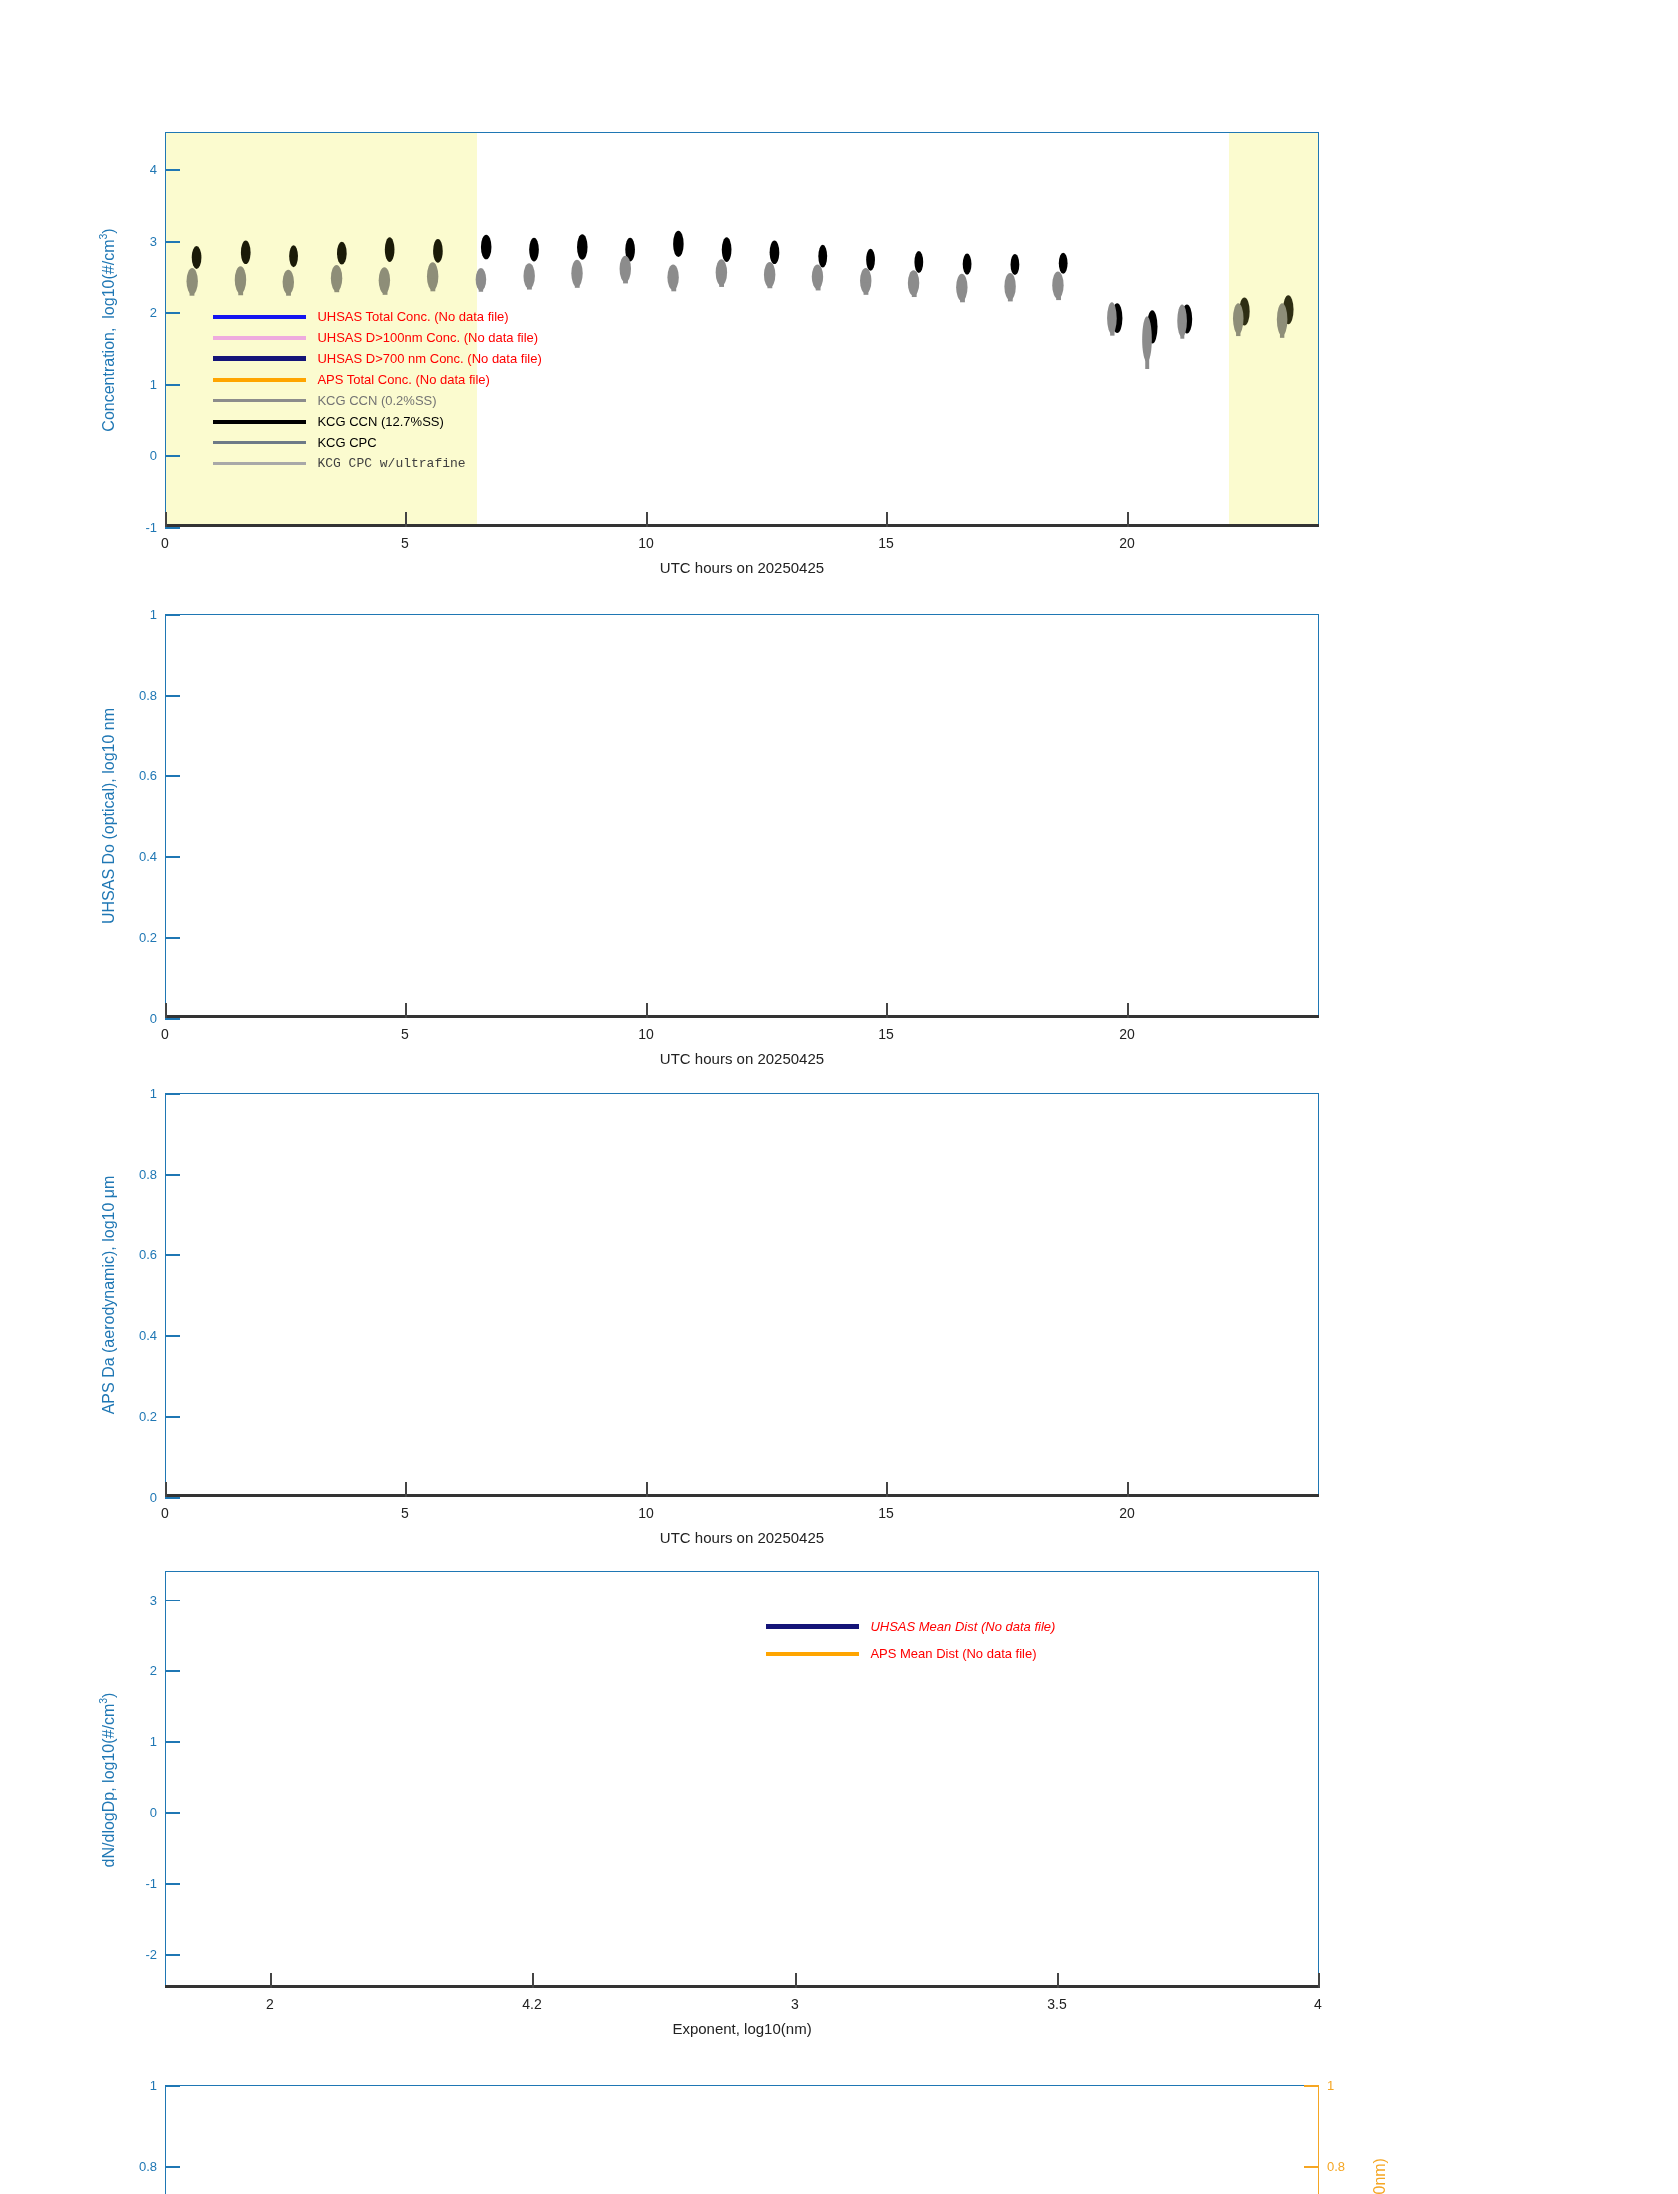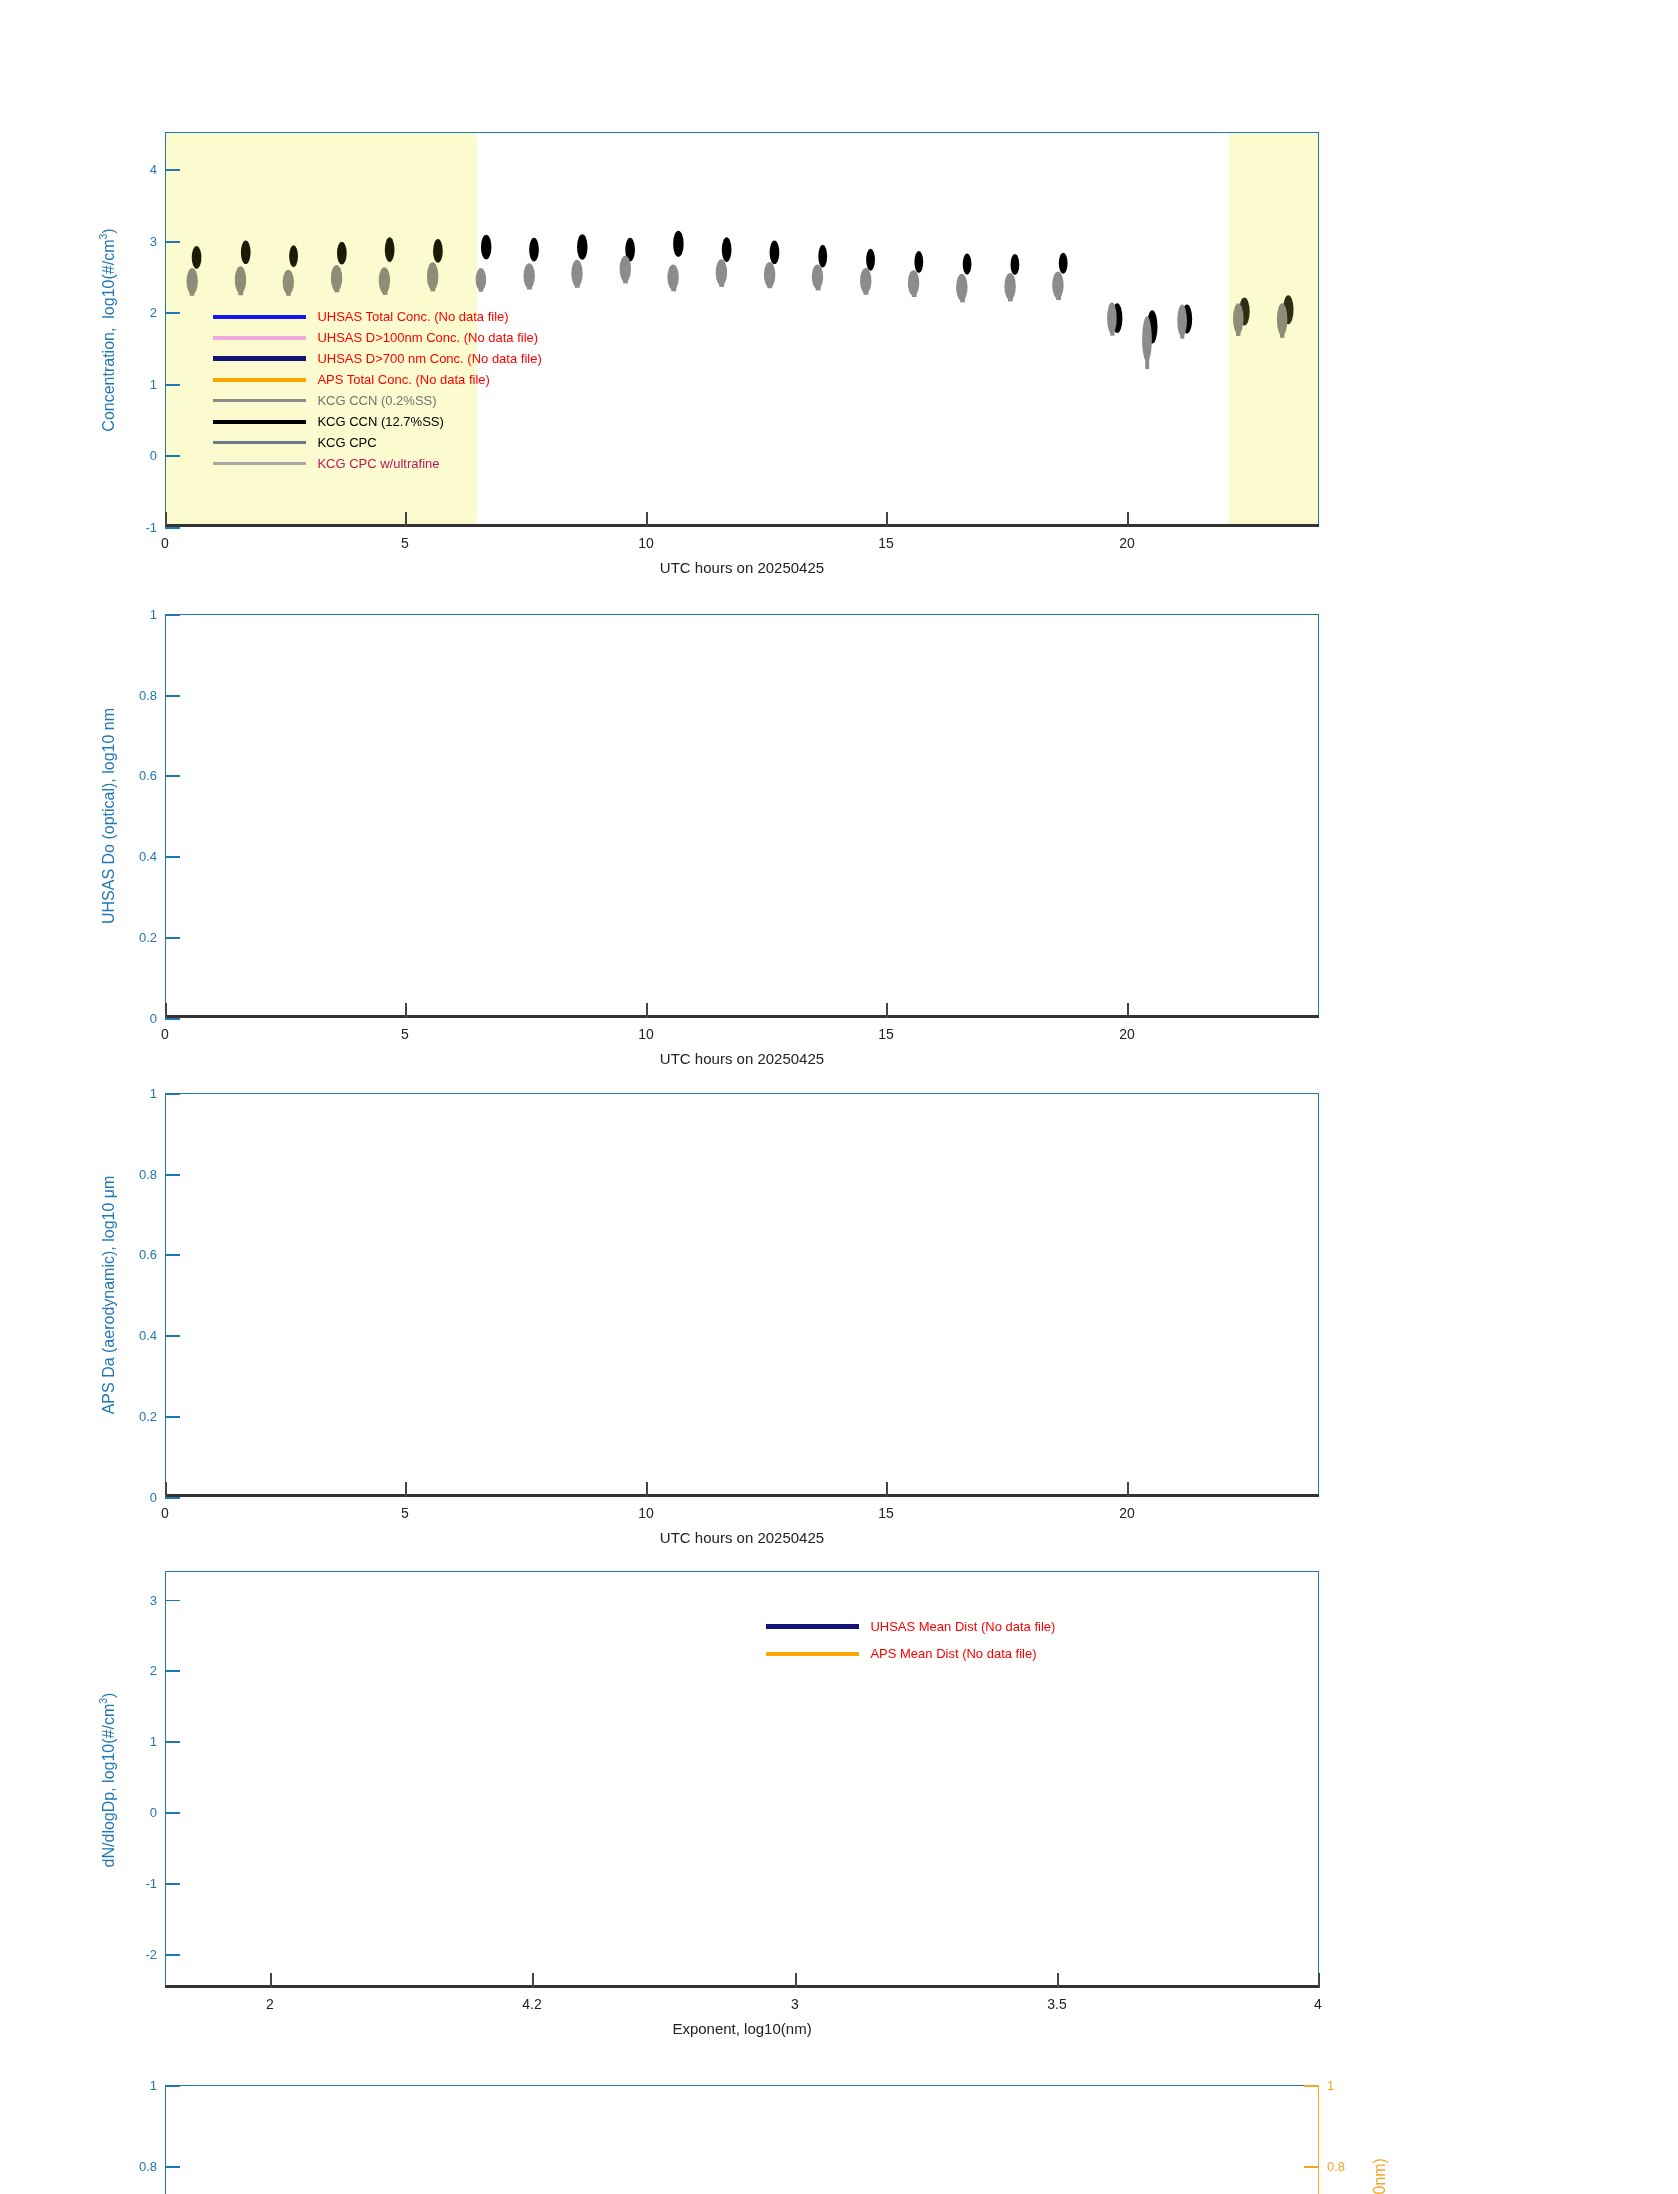--- a/index.html
+++ b/index.html
@@ -210,21 +210,21 @@
       <div class="legrow">
         <span class="legline" style="background:#000000;height:4px;"></span>
         <span class="legtxt" style="color:#000000;">KCG CCN (12.7%SS)</span>
       </div>
       <div class="legrow">
         <span class="legline" style="background:#6d7a87;height:3.1px;"></span>
         <span class="legtxt" style="color:#000000;">KCG CPC</span>
       </div>
       <div class="legrow">
         <span class="legline" style="background:#a8a8a8;height:3.1px;"></span>
-        <span class="legtxt" style="color:#be185d;">KCG CPC w/ultrafine</span>
+        <span class="legtxt" style="color:#404040;font-family:Liberation Mono, monospace;">KCG CPC w/ultrafine</span>
       </div>
     </div>
   </div>
 </div>
 
 <div class="panel" style="top:614px;height:483px;">
   <div class="plotbox" style="left:165px;top:0px;width:1154px;height:404px;">
     <div class="frame"></div>
     <div class="xaxis-line"></div>
 
@@ -321,21 +321,21 @@
     <div class="xlabel-txt" style="left:1153px">4</div>
 
     <div class="axis-title">Exponent,  log10(nm)</div>
     <div class="yaxis-title left">
       dN/dlogDp, log10(#/cm<sup style="font-size:10.5px">3</sup>)
     </div>
 
     <div class="legend" style="left:601px;top:42px;">
       <div class="legrow" style="height:27px;">
         <span class="legline" style="background:#141478;height:4.8px;"></span>
-        <span class="legtxt" style="color:#ff0000;">UHSAS Mean Dist (No data file)</span>
+        <span class="legtxt" style="color:#ff0000;font-style:italic;">UHSAS Mean Dist (No data file)</span>
       </div>
       <div class="legrow" style="height:27px;">
         <span class="legline" style="background:#ffa500;height:4px;"></span>
         <span class="legtxt" style="color:#ff0000;">APS Mean Dist (No data file)</span>
       </div>
     </div>
   </div>
 </div>
 
 <div class="panel" style="top:2085px;height:549px;">

